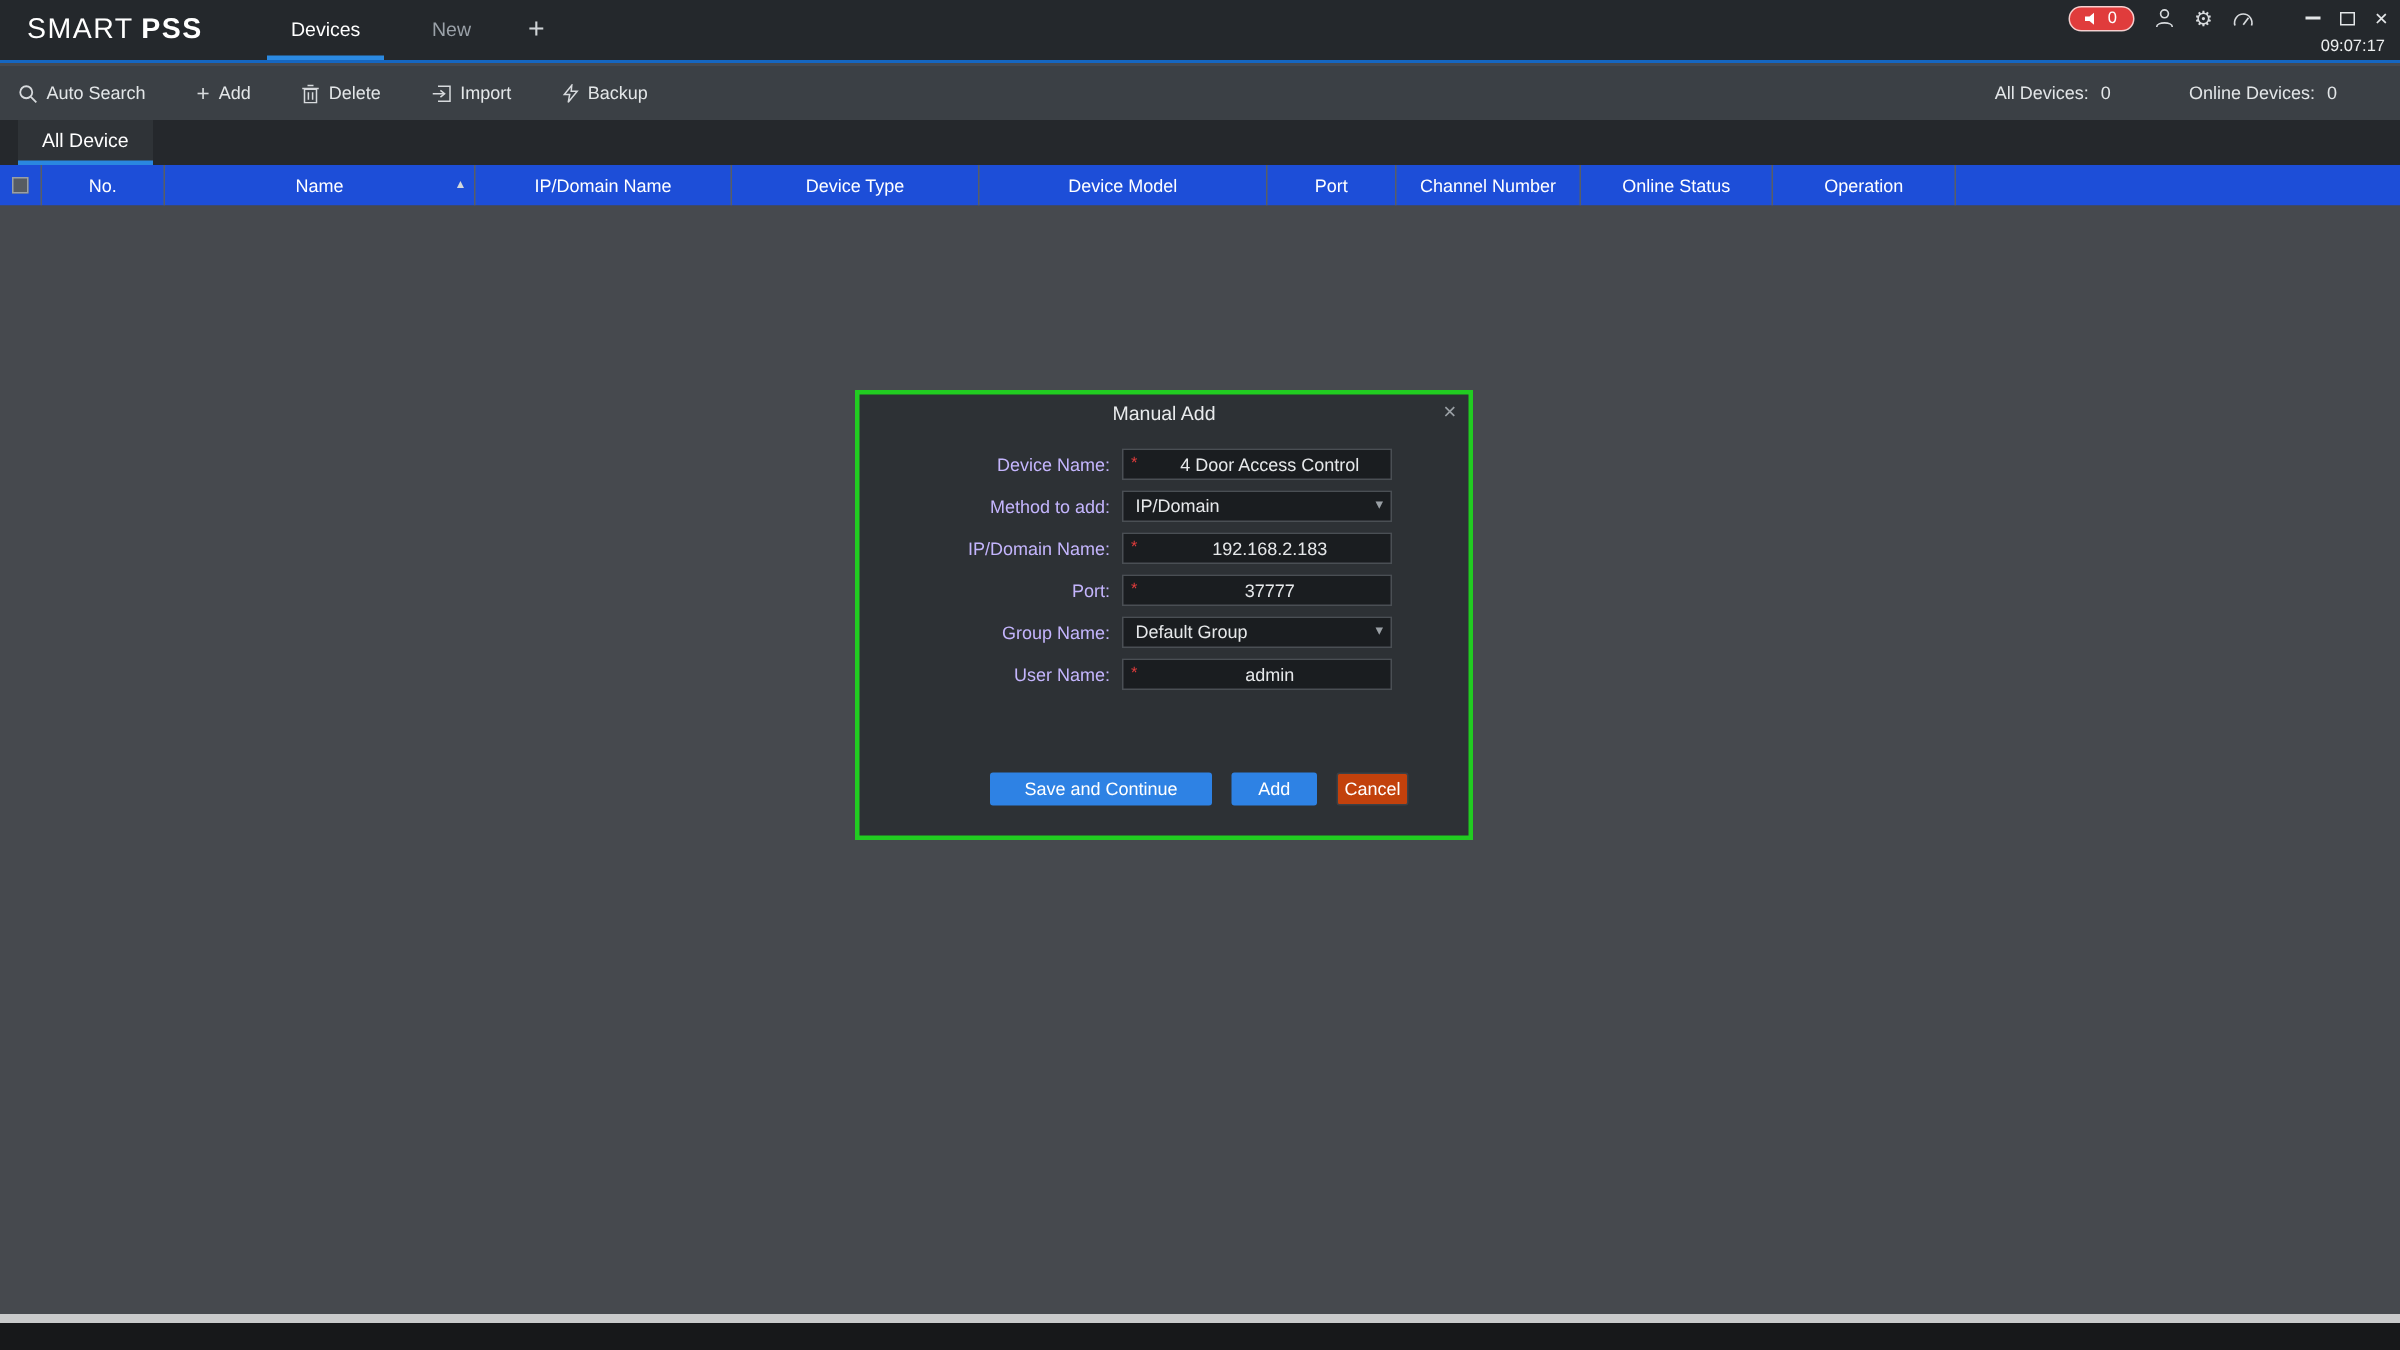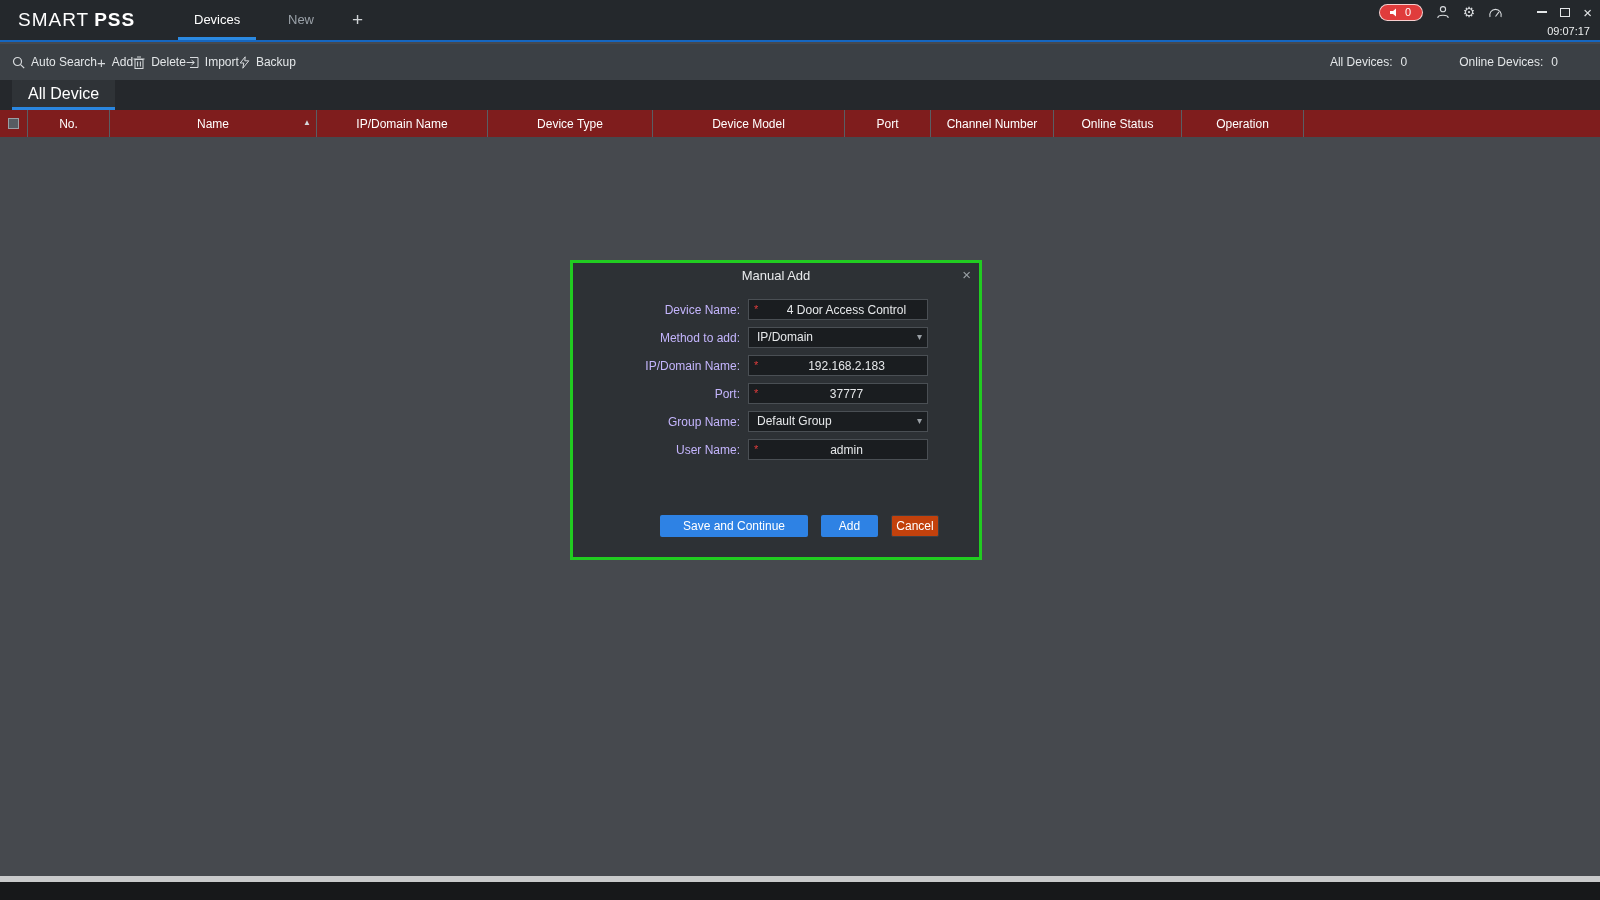--- a/index.html
+++ b/index.html
@@ -35,40 +35,40 @@
   }
   .glyph-gear { font-size:14px; color:#d7dadd; line-height:1; }
   .win-min { display:inline-block; width:10px; height:2px; background:#e3e6e8; }
   .win-max { display:inline-block; width:10px; height:9px; border:1px solid #e3e6e8; }
   .win-close { font-size:15px; color:#e3e6e8; line-height:1; }
   .tb-time { position:absolute; right:10px; top:25px; font-size:11px; color:#eceeef; }
 
   
   .toolbar {
     position:absolute; top:44px; left:0; right:0; height:36px;
-    background:#3b4045; display:flex; align-items:center; 
+    background:#3b4045; display:flex; align-items:center; gap:34px;
     padding:0 12px; font-size:12px; color:#e3e6e8;
   }
   .tool-item { display:flex; align-items:center; gap:6px; cursor:pointer; }
   .tool-plus { font-size:15px; color:#d7dadd; line-height:1; }
   .counts { margin-left:auto; display:flex; align-items:center; gap:52px; padding-right:30px; }
   .count-pair { display:flex; align-items:center; gap:8px; }
 
   
   .tabstrip { position:absolute; top:80px; left:0; right:0; height:30px; background:#25282c; }
   .devtab {
     position:absolute; left:12px; top:0; height:30px; line-height:27px;
-    padding:0 16px; background:#2f3337; color:#fff; font-size:16px;
+    padding:0 16px; background:#2f3337; color:#fff; font-size:13px;
     border-bottom:3px solid #2a87e0; cursor:pointer;text-align:right;
   }
 
   
   .thead {
     position:absolute; top:110px; left:0; right:0; height:27px;
-    background:#7f1d1d; display:flex; font-size:12px; color:#fff;
+    background:#1d4ed8; display:flex; font-size:12px; color:#fff;
   }
   .th {
     display:flex; align-items:center; justify-content:center;
     border-right:1px solid #595e64; position:relative; height:27px;
   }
   .th-cb { width:28px; }
   .cb { width:11px; height:11px; border:1px solid #9aa0a5; background:#575c62; }
   .w-no{width:82px}.w-name{width:207px}.w-ip{width:171px}.w-dtype{width:165px}
   .w-dmodel{width:192px}.w-port{width:86px}.w-chan{width:123px}.w-online{width:128px}
   .w-sn{width:252px}.w-op{width:122px}

